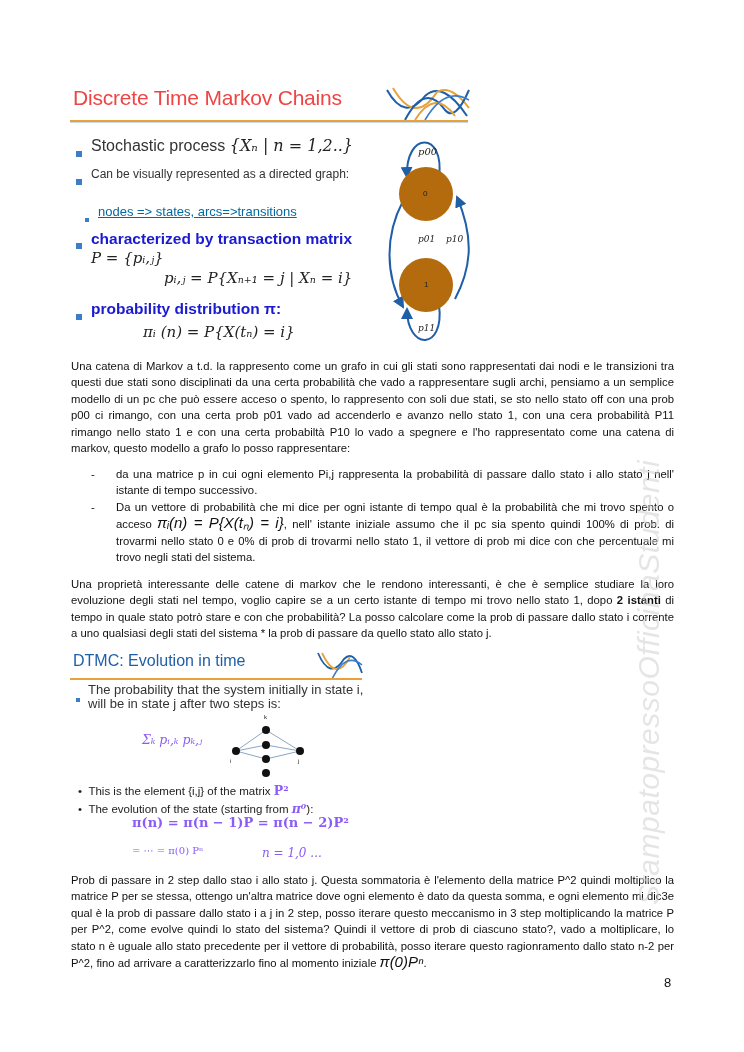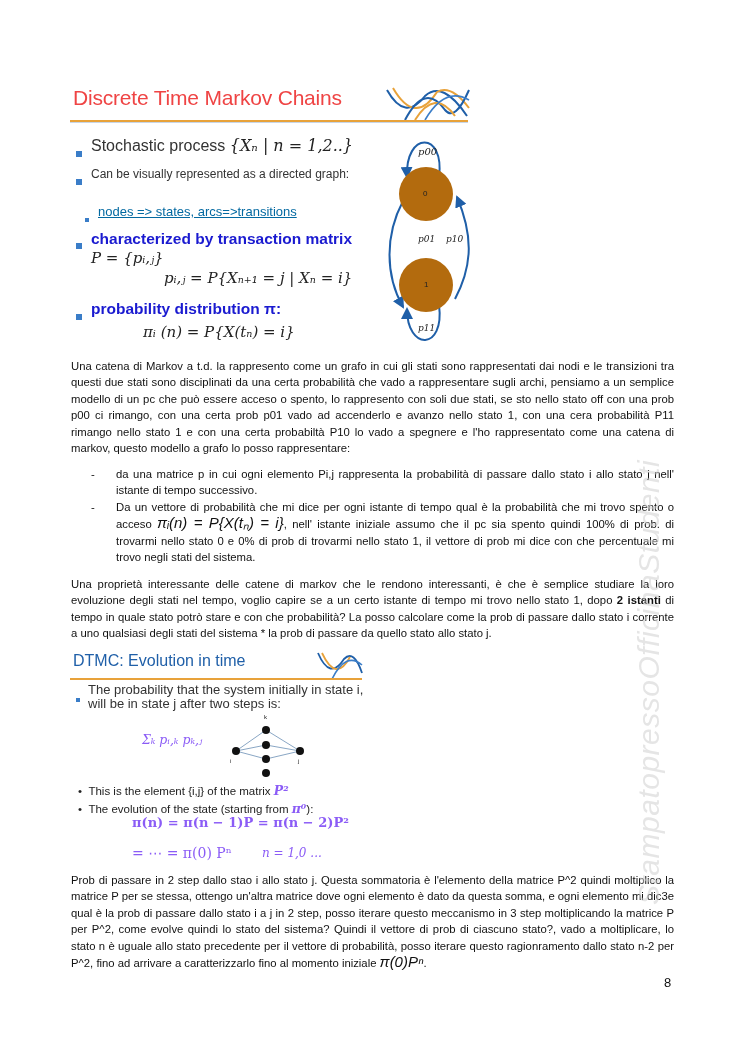--- a/index.html
+++ b/index.html
@@ -131,23 +131,23 @@
   <circle cx="41" cy="12" r="4" fill="#111"></circle>
   <circle cx="41" cy="27" r="4" fill="#111"></circle>
   <circle cx="41" cy="41" r="4" fill="#111"></circle>
   <circle cx="41" cy="55" r="4" fill="#111"></circle>
   <circle cx="75" cy="33" r="4" fill="#111"></circle>
 </svg>
 <div class="abs" style="left:264px; top:714px; font-size:6px;">k</div>
 <div class="abs" style="left:230px; top:758px; font-size:6px;">i</div>
 <div class="abs" style="left:298px; top:758px; font-size:6px;">j</div>
 
-<div class="abs s2-bul" style="left:78px; top:783px;">•&nbsp;&nbsp;<span>This is the element {i,j} of the matrix </span><b class="s2-math" style="font-style:italic;text-align:right;">P²</b></div>
+<div class="abs s2-bul" style="left:78px; top:783px;">•&nbsp;&nbsp;<span>This is the element {i,j} of the matrix </span><b class="s2-math" style="text-align:right;">P²</b></div>
 <div class="abs s2-bul" style="left:78px; top:801px;">•&nbsp;&nbsp;<span>The evolution of the state (starting from </span><b class="s2-math" style="font-style:italic;">π⁰</b><span>):</span></div>
 <div class="abs s2-math" style="left:132px; top:815px; font-weight:bold; font-size:13px;">π(n) = π(n − 1)P = π(n − 2)P²</div>
-<div class="abs s2-math" style="left:132px; top:845px; font-size:14px;">= ⋯ = π(0) Pⁿ</div>
+<div class="abs s2-math" style="left:132px; top:845px; font-size:10px;">= ⋯ = π(0) Pⁿ</div>
 <div class="abs s2-math" style="left:262px; top:846px; font-size:12px; font-style:italic;">n = 1,0 ...</div>
 
 <div class="abs para" style="left:71px; top:872px; width:603px;"><span>Prob di passare in 2 step dallo stao i allo stato j. Questa sommatoria è l'elemento della matrice P^2 quindi moltiplico la matrice P per se stessa, ottengo un'altra matrice dove ogni elemento è dato da questa somma, e ogni elemento mi dic3e qual è la prob di passare dallo stato i a j in 2 step, posso iterare questo meccanismo in 3 step moltiplicando la matrice P per P^2, come evolve quindi lo stato del sistema? Quindi il vettore di prob di ciascuno stato?, vado a moltiplicare, lo stato n è uguale allo stato precedente per il vettore di probabilità, posso iterare questo ragionramento dallo stato n-2 per P^2, fino ad arrivare a caratterizzarlo fino al momento iniziale </span><span class="pmath">π(0)Pⁿ</span><span>.</span></div>
 
 <div class="abs watermark" style="left:632px; top:905px;">StampatopressoOfficinaStudenti</div>
 
 <div class="abs pagenum">8</div>
 
 </body></html>

